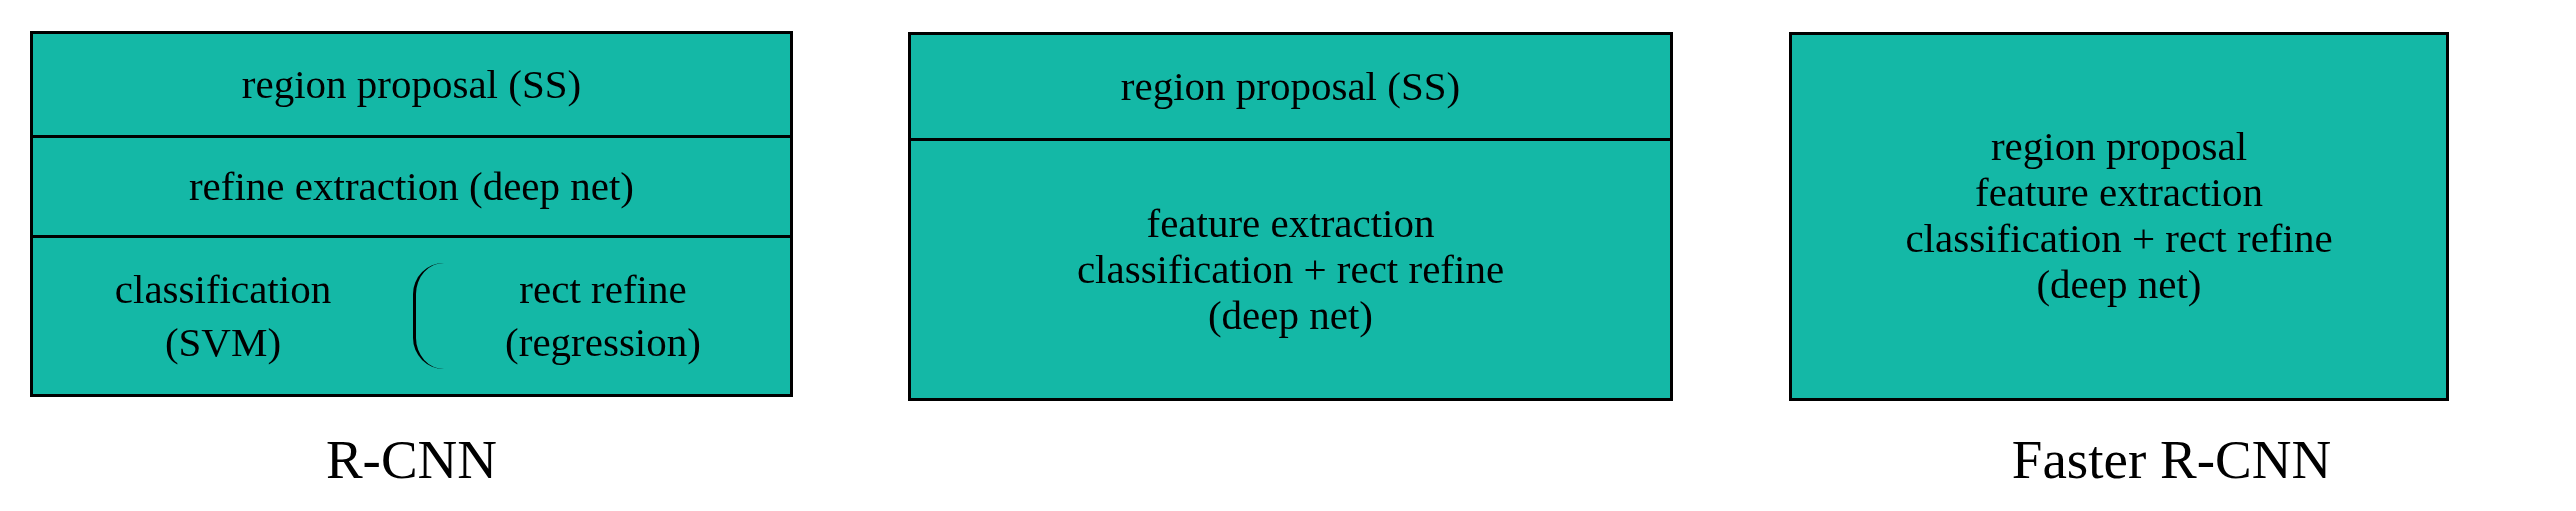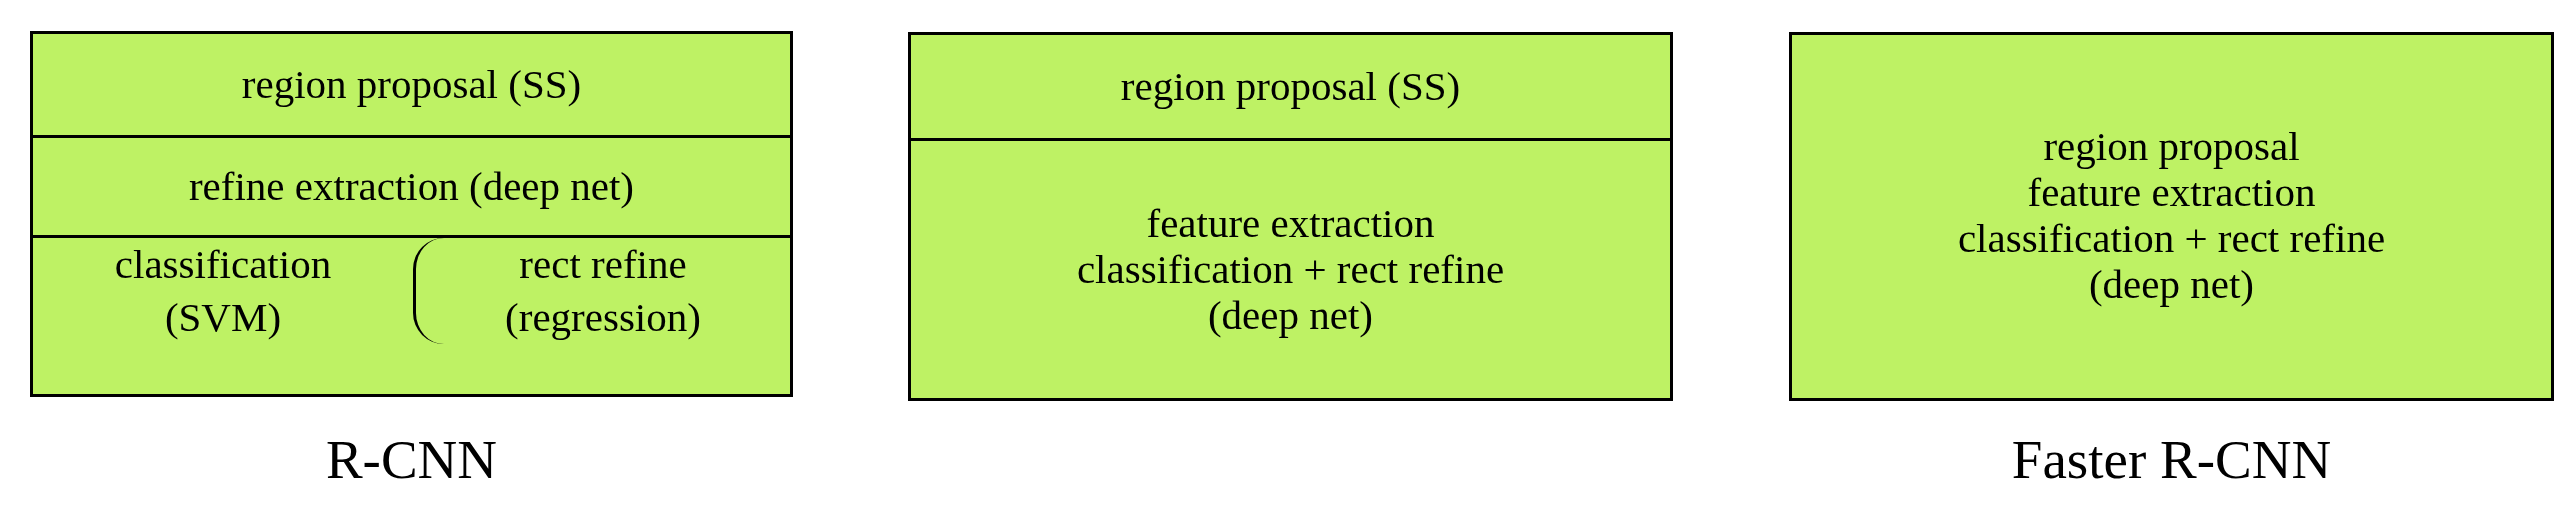--- a/index.html
+++ b/index.html
@@ -27,21 +27,21 @@
   .arch {
     position: absolute;
   }
 
   .arch-box {
     position: absolute;
     left: 0;
     top: 0;
     box-sizing: border-box;
     border: 3.7px solid #000000;
-    background: #bef264;
+    background: #14b8a6;
     display: flex;
     flex-direction: column;
   }
 
   
   .row {
     box-sizing: border-box;
     display: flex;
     align-items: center;
     justify-content: center;
@@ -60,21 +60,21 @@
     line-height: 1.12;
     font-size: 41px;
     letter-spacing: 0px;
     white-space: pre-line;
   }
 
   
   .row.split {
     display: flex;
     flex-direction: row;
-    align-items: flex-start;
+    align-items: center;
     padding: 0;
   }
   .cell {
     box-sizing: border-box;
     display: flex;
     align-items: center;
     justify-content: center;
     text-align: center;
   }
   .cell + .cell {
@@ -104,21 +104,21 @@
 
   
   #arch-fast-rcnn           { left: 908px; top: 32px; width: 765px; height: 369px; }
   #arch-fast-rcnn .arch-box { width: 765px; height: 369px; }
   #fast-row-proposal        { height: 104px; }
   #fast-row-net             { height: 261px; }
   #caption-fast-rcnn        { left: 908px; top: 432px; width: 765px; }
 
   
   #arch-faster-rcnn           { left: 1789px; top: 32px; width: 765px; height: 369px; }
-  #arch-faster-rcnn .arch-box { width: 765px; height: 369px; }
+  #arch-faster-rcnn .arch-box { width: 660px; height: 369px; }
   #faster-row-all             { height: 362px; }
   #caption-faster-rcnn        { left: 1789px; top: 432px; width: 765px; }
 </style>
 </head>
 <body>
 
 <div class="stage">
 
   <div class="arch" id="arch-rcnn">
     <div class="arch-box">

